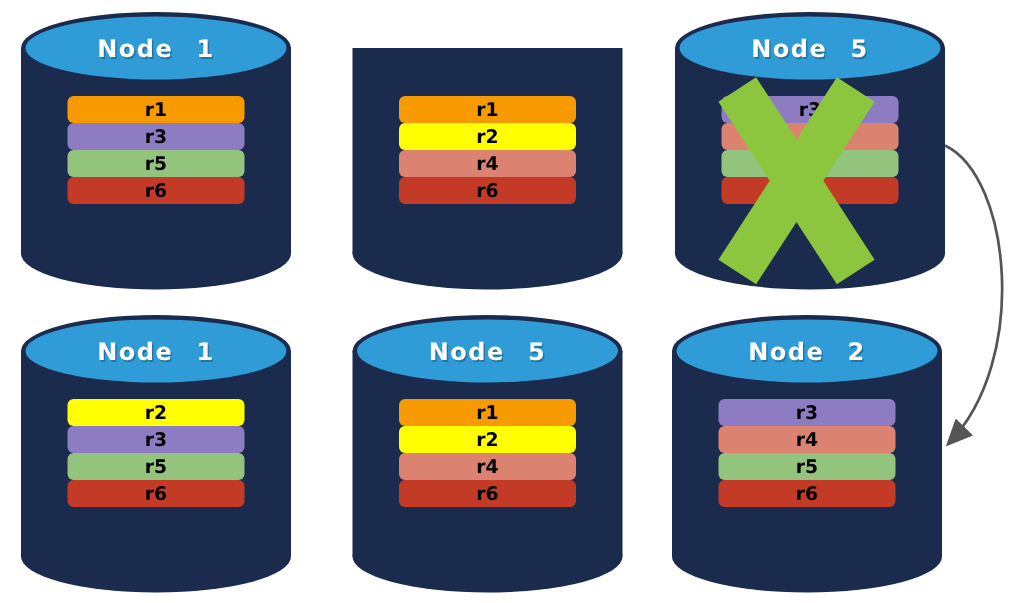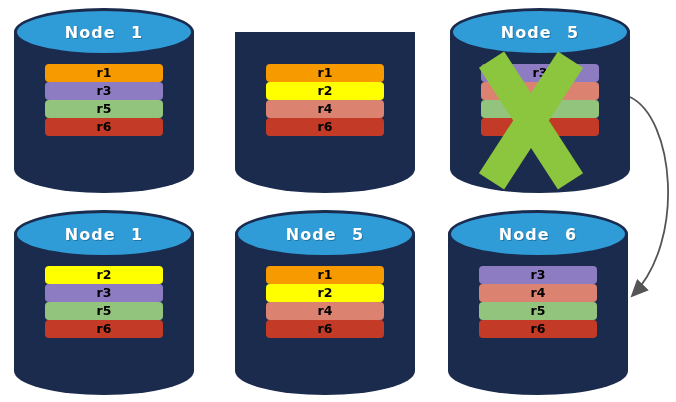--- a/index.html
+++ b/index.html
@@ -125,21 +125,21 @@
       <div class="bar" style="background: rgb(255, 255, 0);">r2</div>
       <div class="bar" style="background: rgb(220, 130, 113);">r4</div>
       <div class="bar" style="background: rgb(195, 59, 38);">r6</div>
     </div>
   </div>
 
   <div class="node" style="left:448px; top:210px;">
     <div class="cyl-body"></div>
     <div class="cyl-bottom"></div>
     <div class="cyl-top">
-      <span class="node-title">Node 6</span>
+      <span class="node-title">Node 2</span>
     </div>
     <div class="bars">
       <div class="bar" style="background: rgb(142, 124, 195);">r3</div>
       <div class="bar" style="background: rgb(220, 130, 113);">r4</div>
       <div class="bar" style="background: rgb(147, 196, 125);">r5</div>
       <div class="bar" style="background: rgb(195, 59, 38);">r6</div>
     </div>
   </div>
 
   <svg id="arrow-layer" viewBox="0 0 676 402" xmlns="http://www.w3.org/2000/svg">

